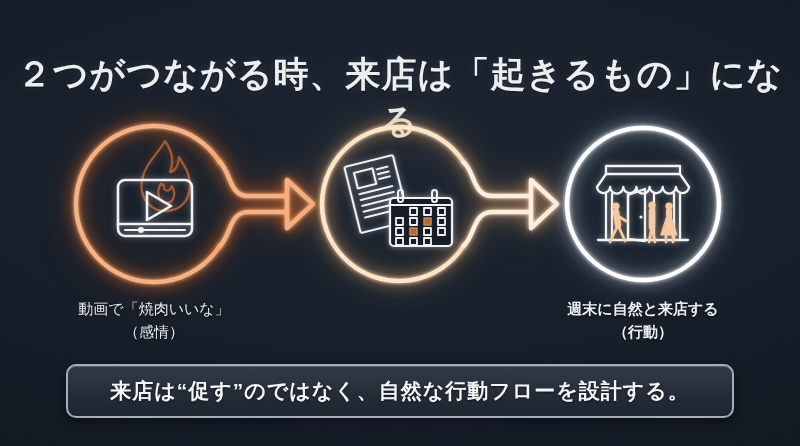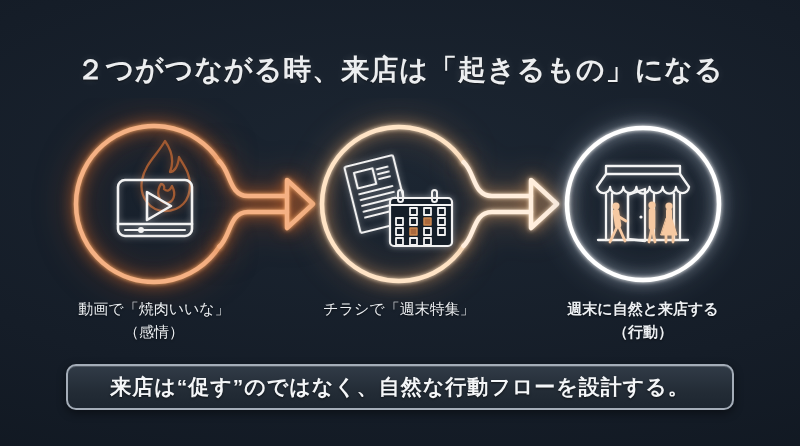--- a/index.html
+++ b/index.html
@@ -7,21 +7,21 @@
     position:relative;
     width:800px;height:446px;
     overflow:hidden;
     background:radial-gradient(ellipse 120% 90% at 50% 38%, #1c2632 0%, #151d28 55%, #0f161f 100%);
     font-family:"Liberation Sans","DejaVu Sans",sans-serif;
   }
   .slide-title{
     position:absolute;left:0;top:51px;width:800px;
     text-align:center;
     font-family:"Liberation Serif","DejaVu Serif",serif;
-    font-size:28px;font-weight:600;letter-spacing:1px;
+    font-size:35px;font-weight:600;letter-spacing:1px;
     color:#eceef0;
     text-shadow:0 0 8px rgba(255,255,255,.12), 0 1px 2px rgba(0,0,0,.6);
     margin:0;
   }
   svg{position:absolute;left:0;top:98px;}
   svg *{vector-effect:none;}
   .ln{fill:none;stroke-linecap:round;stroke-linejoin:round;}
   .glow-orange{filter:drop-shadow(0 0 2px rgba(255,176,110,.95)) drop-shadow(0 0 7px rgba(214,104,40,.85)) drop-shadow(0 0 16px rgba(178,78,28,.5));}
   .glow-cream{filter:drop-shadow(0 0 2px rgba(255,228,195,.95)) drop-shadow(0 0 7px rgba(222,158,98,.75)) drop-shadow(0 0 16px rgba(198,138,88,.45));}
   .glow-white{filter:drop-shadow(0 0 2px rgba(255,255,255,.95)) drop-shadow(0 0 7px rgba(206,216,230,.65)) drop-shadow(0 0 15px rgba(168,184,205,.4));}
@@ -31,21 +31,21 @@
   .caption{
     position:absolute;top:297px;width:240px;
     text-align:center;color:#edf0f3;
     font-size:15px;line-height:23px;
     text-shadow:0 1px 2px rgba(0,0,0,.55);
   }
   .caption-video{left:34px;}
   .caption-flyer{left:279px;}
   .caption-store{left:523px;font-weight:bold;}
   .banner{
-    position:absolute;left:66px;top:364px;width:668px;height:46px;
+    position:absolute;left:66px;top:364px;width:668px;height:54px;
     box-sizing:border-box;
     display:flex;align-items:center;justify-content:center;
     background:linear-gradient(180deg,#313b47 0%,#232c36 60%,#1d2630 100%);
     border:2px solid #a4adb8;
     border-radius:10px;
     box-shadow:0 3px 10px rgba(0,0,0,.45), inset 0 1px 0 rgba(255,255,255,.18);
   }
   .banner-text{
     color:#f4f6f8;font-size:21px;font-weight:bold;letter-spacing:1px;
     text-shadow:0 1px 2px rgba(0,0,0,.6);
@@ -165,21 +165,20 @@
         <path d="M666 137 L666 144 M673 137 L673 144" fill="none" stroke-width="2.8"></path>
       </g>
     </g>
   </svg>
 
   <div class="caption caption-video">
     <div>動画で「焼肉いいな」</div>
     <div>（感情）</div>
   </div>
   <div class="caption caption-flyer">
-    <div>チラシで「週末特集」</div>
   </div>
   <div class="caption caption-store">
     <div>週末に自然と来店する</div>
     <div>（行動）</div>
   </div>
 
   <div class="banner">
     <span class="banner-text">来店は“促す”のではなく、自然な行動フローを設計する。</span>
   </div>
 

